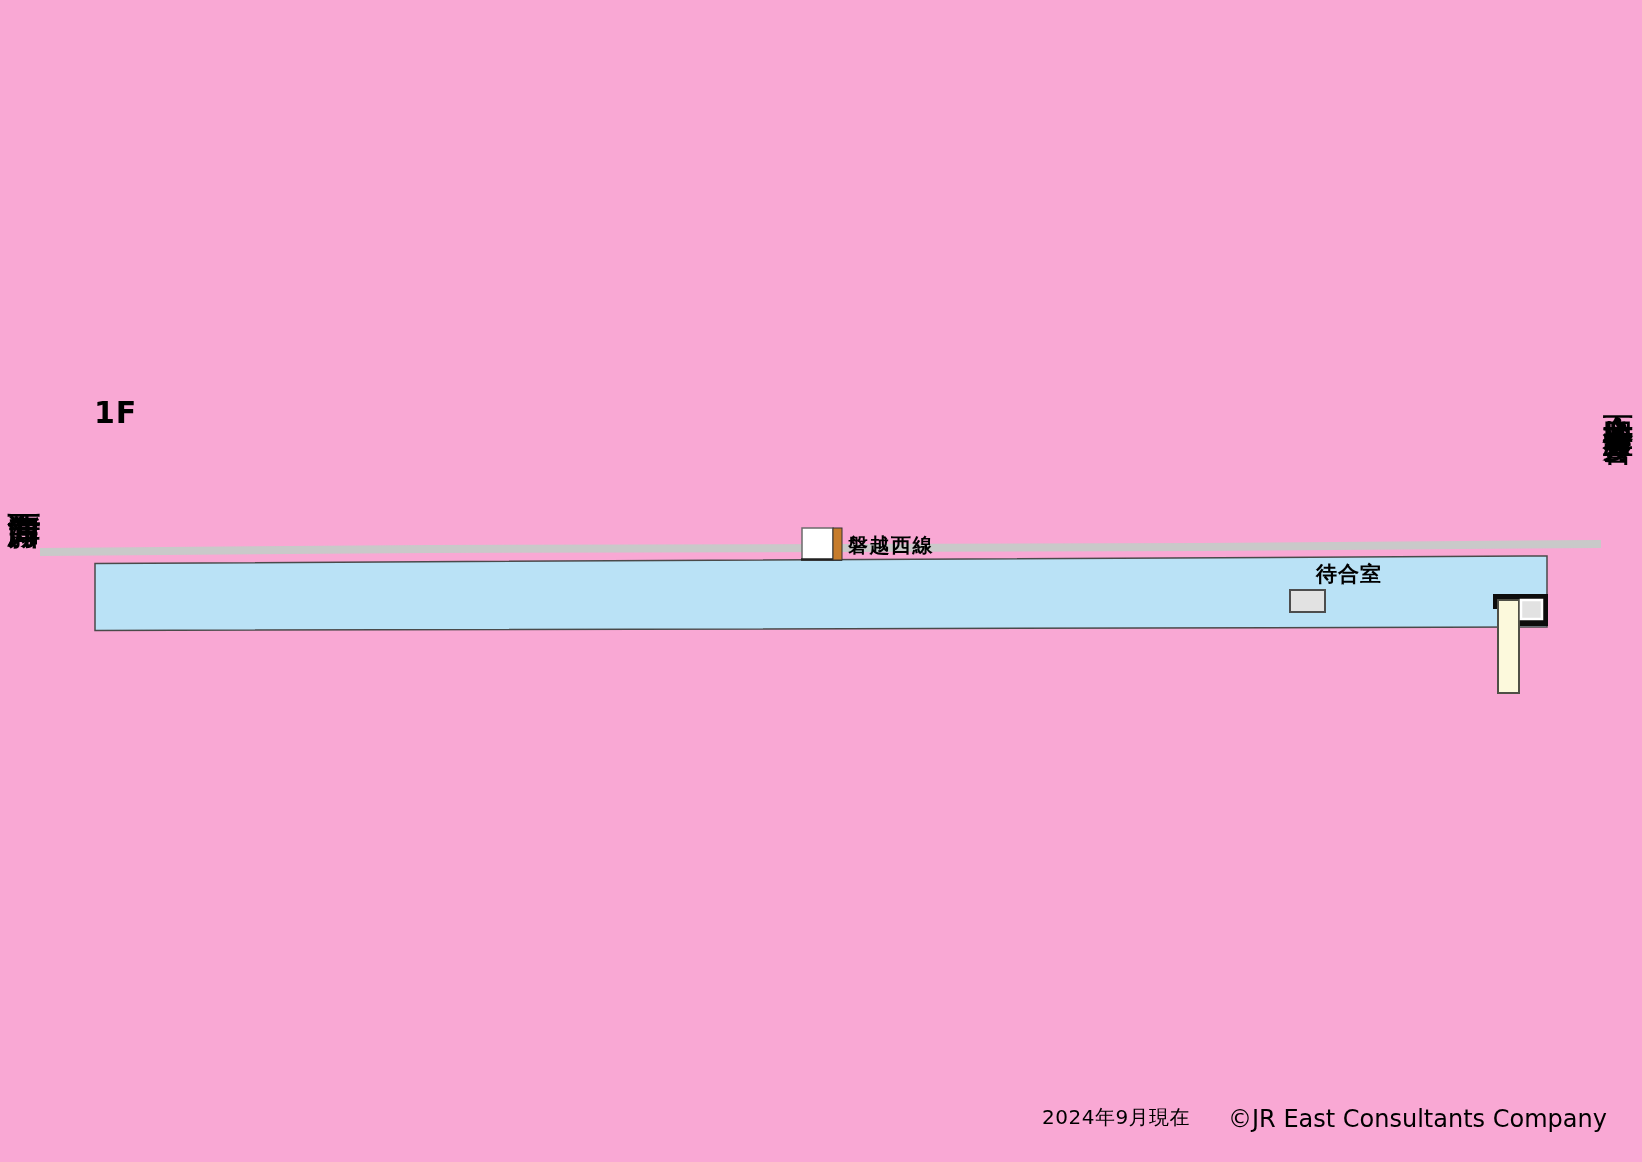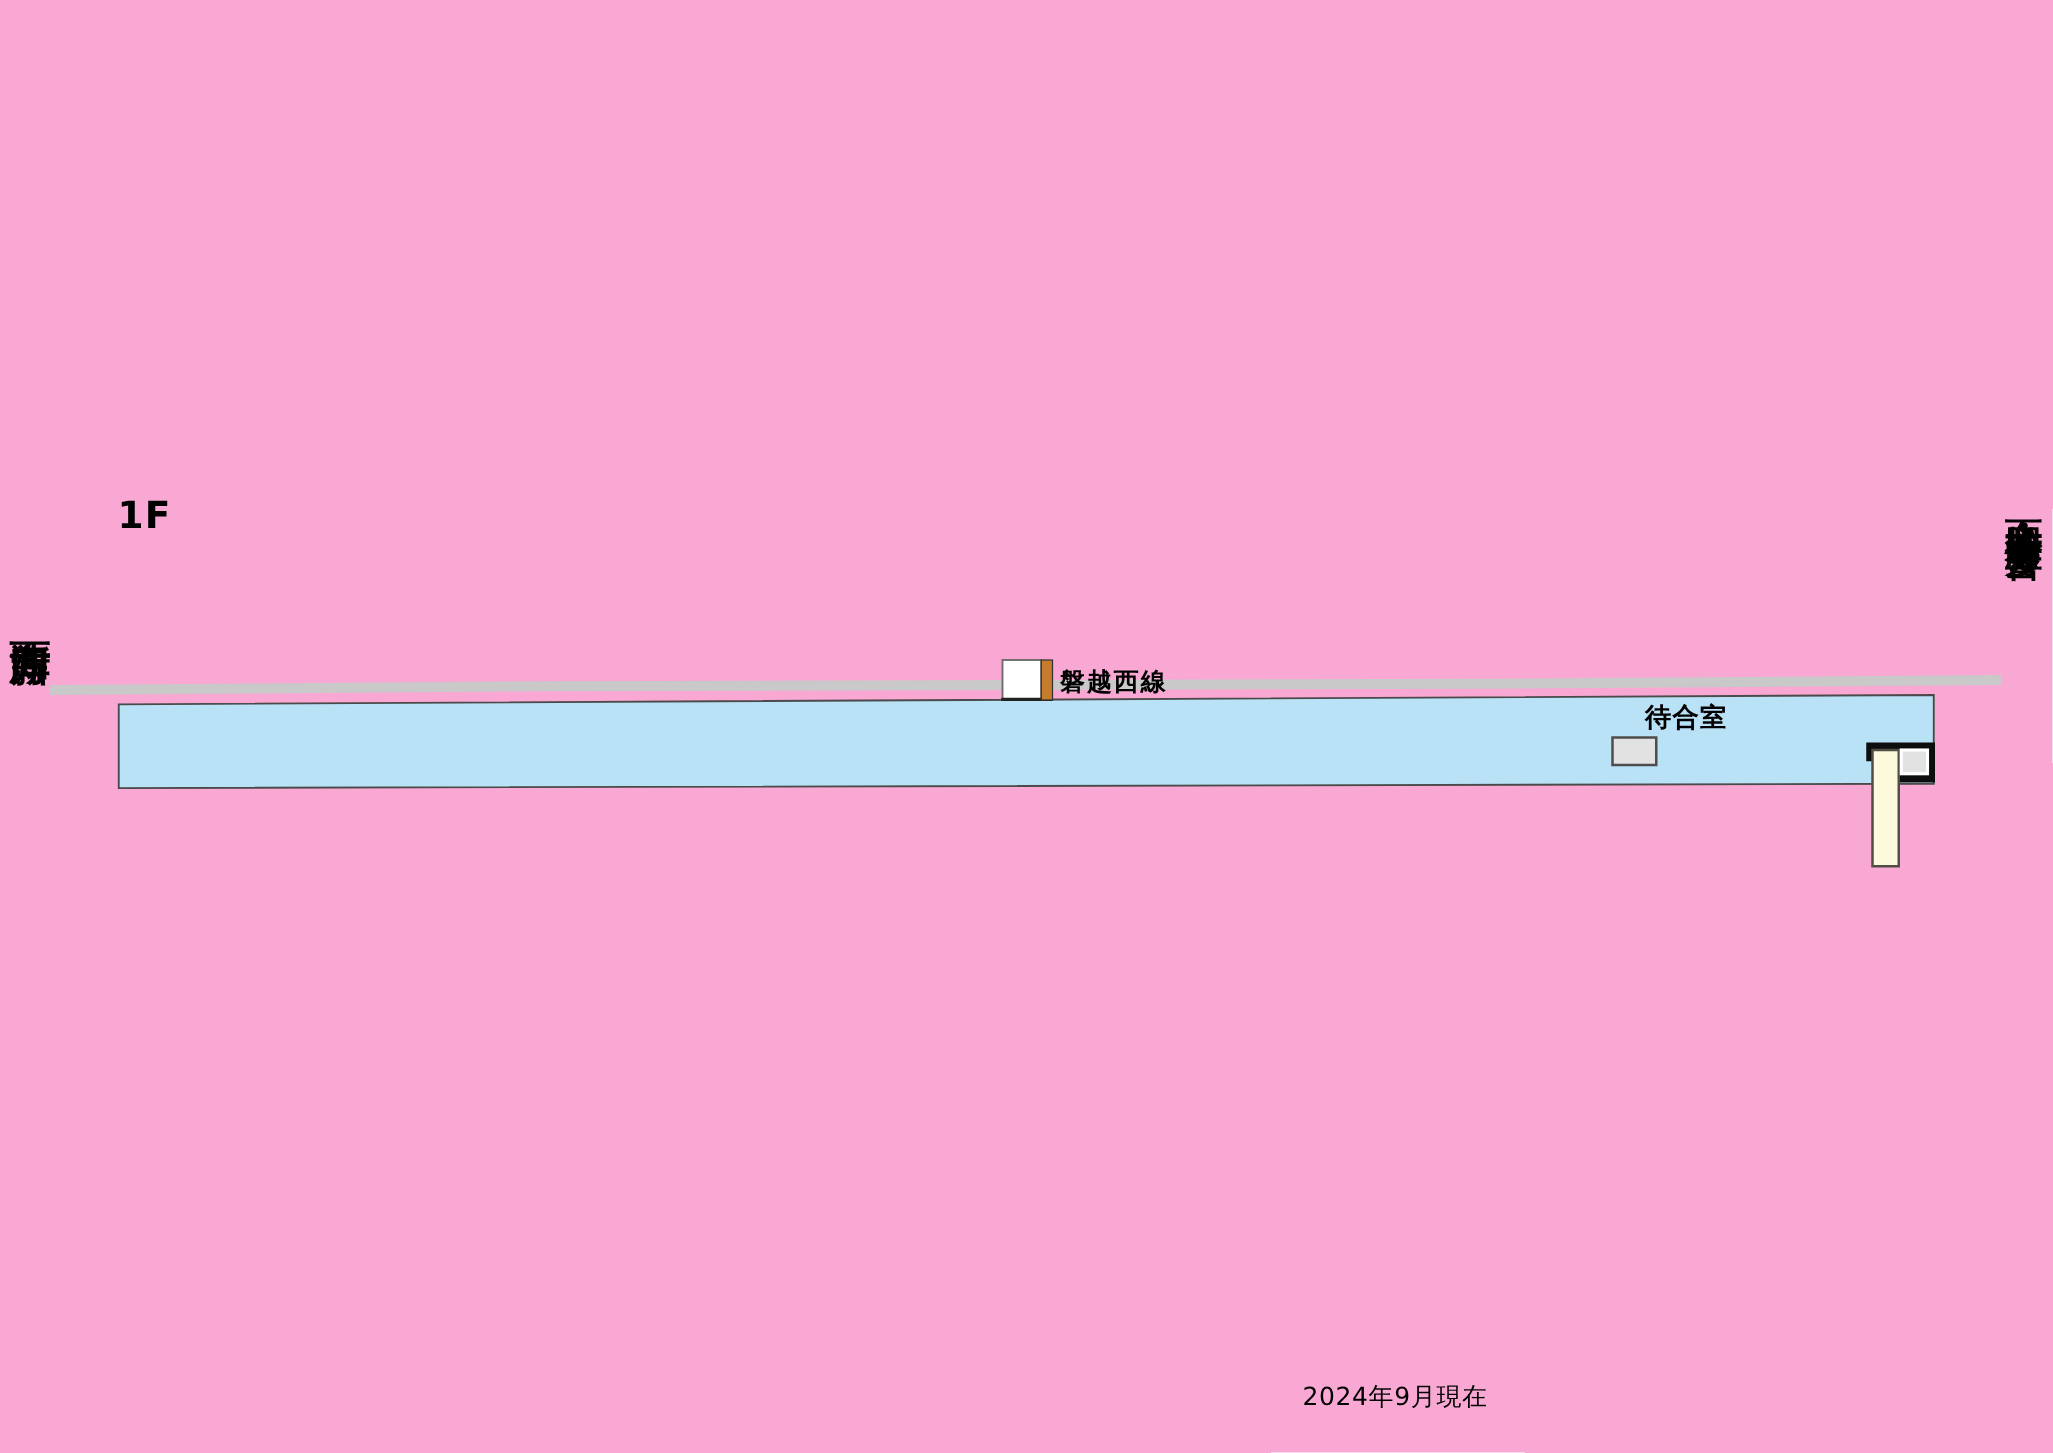--- a/index.html
+++ b/index.html
@@ -110,14 +110,15 @@
   <div class="txt dir-left">新津方面</div>
 
   <div class="txt dir-right">喜多方・会津若松方面</div>
 
   <div class="txt line-name">磐越西線</div>
 
   <div class="txt waiting-label">待合室</div>
 
   <div class="txt footer-date">2024年9月現在</div>
 
+  <div class="txt footer-copyright">©JR East Consultants Company</div>
 
 </div>
 
 </body></html>

